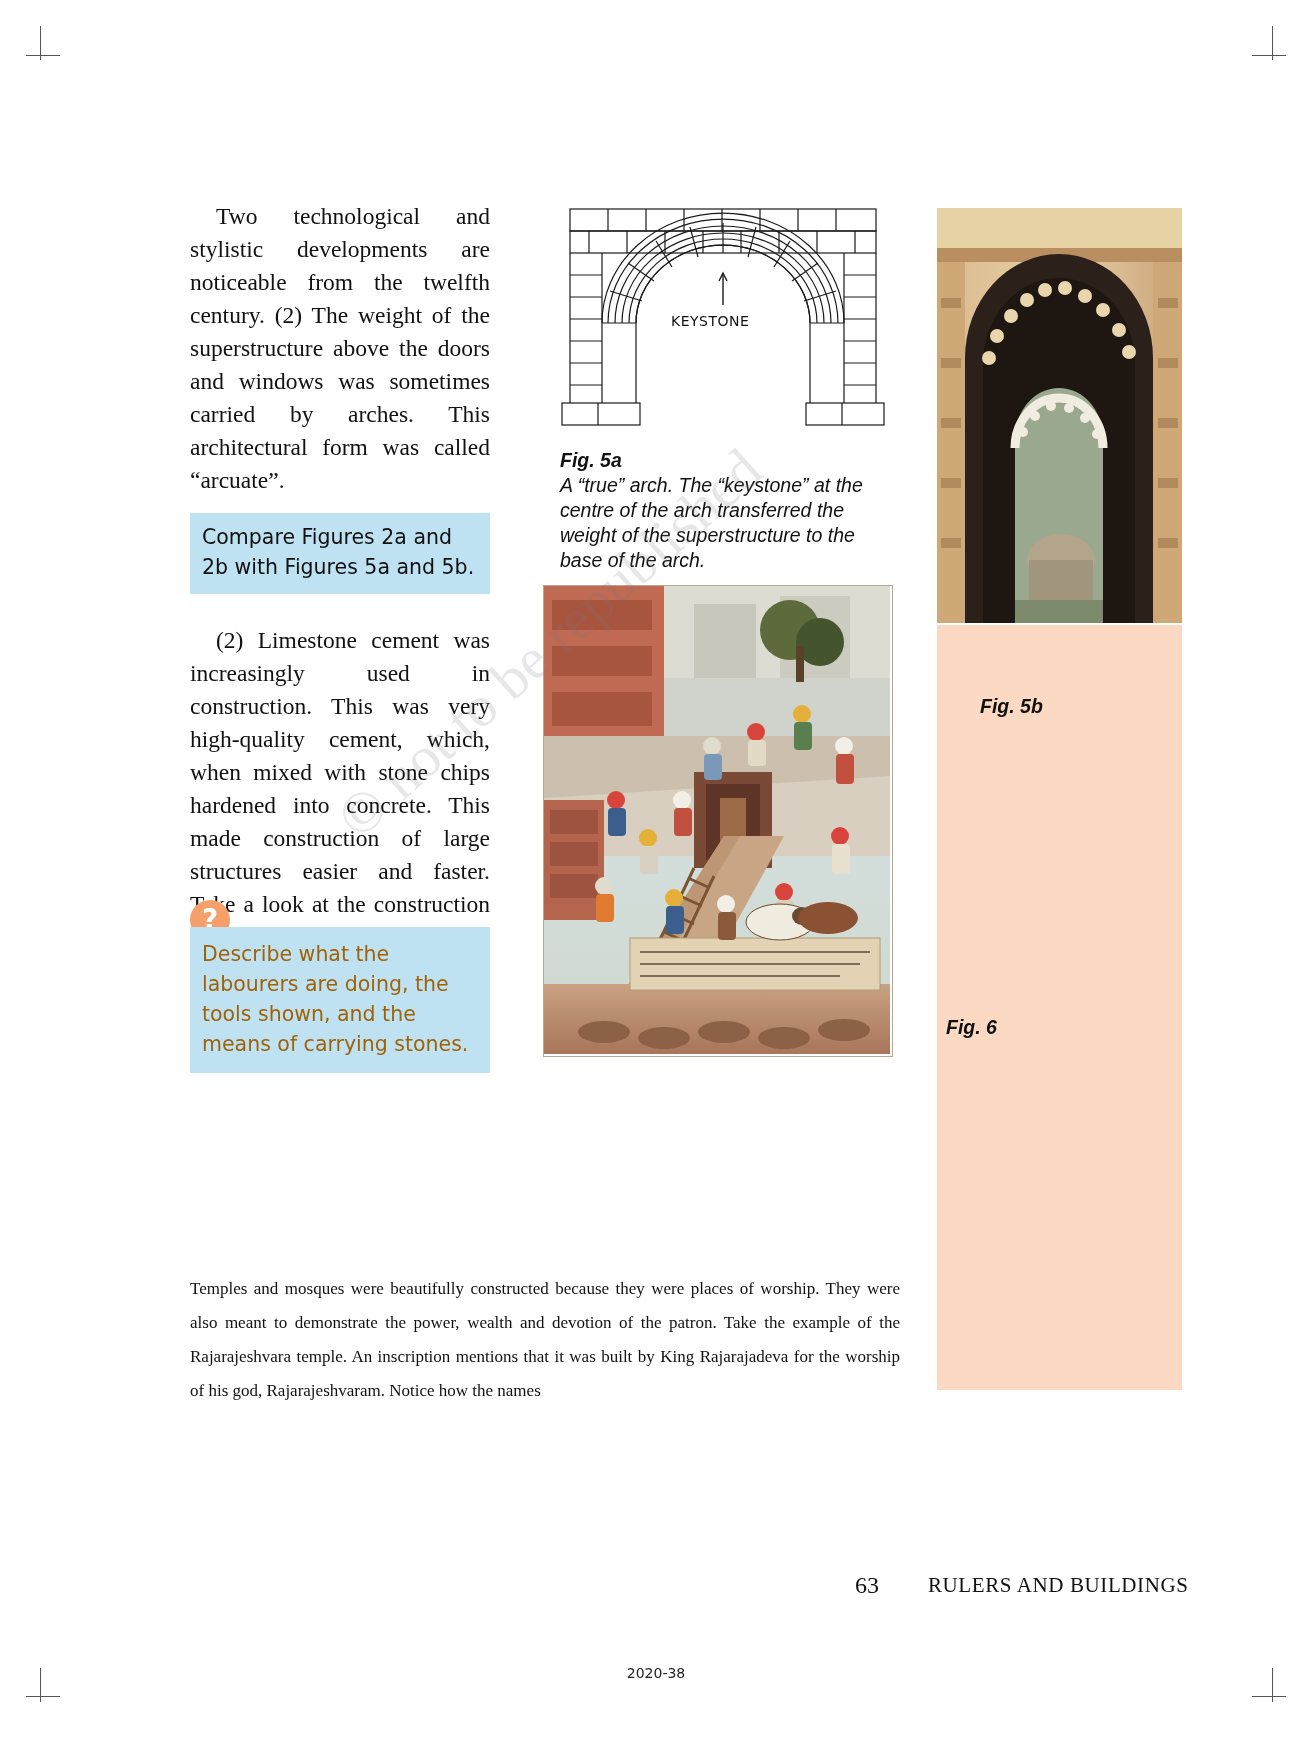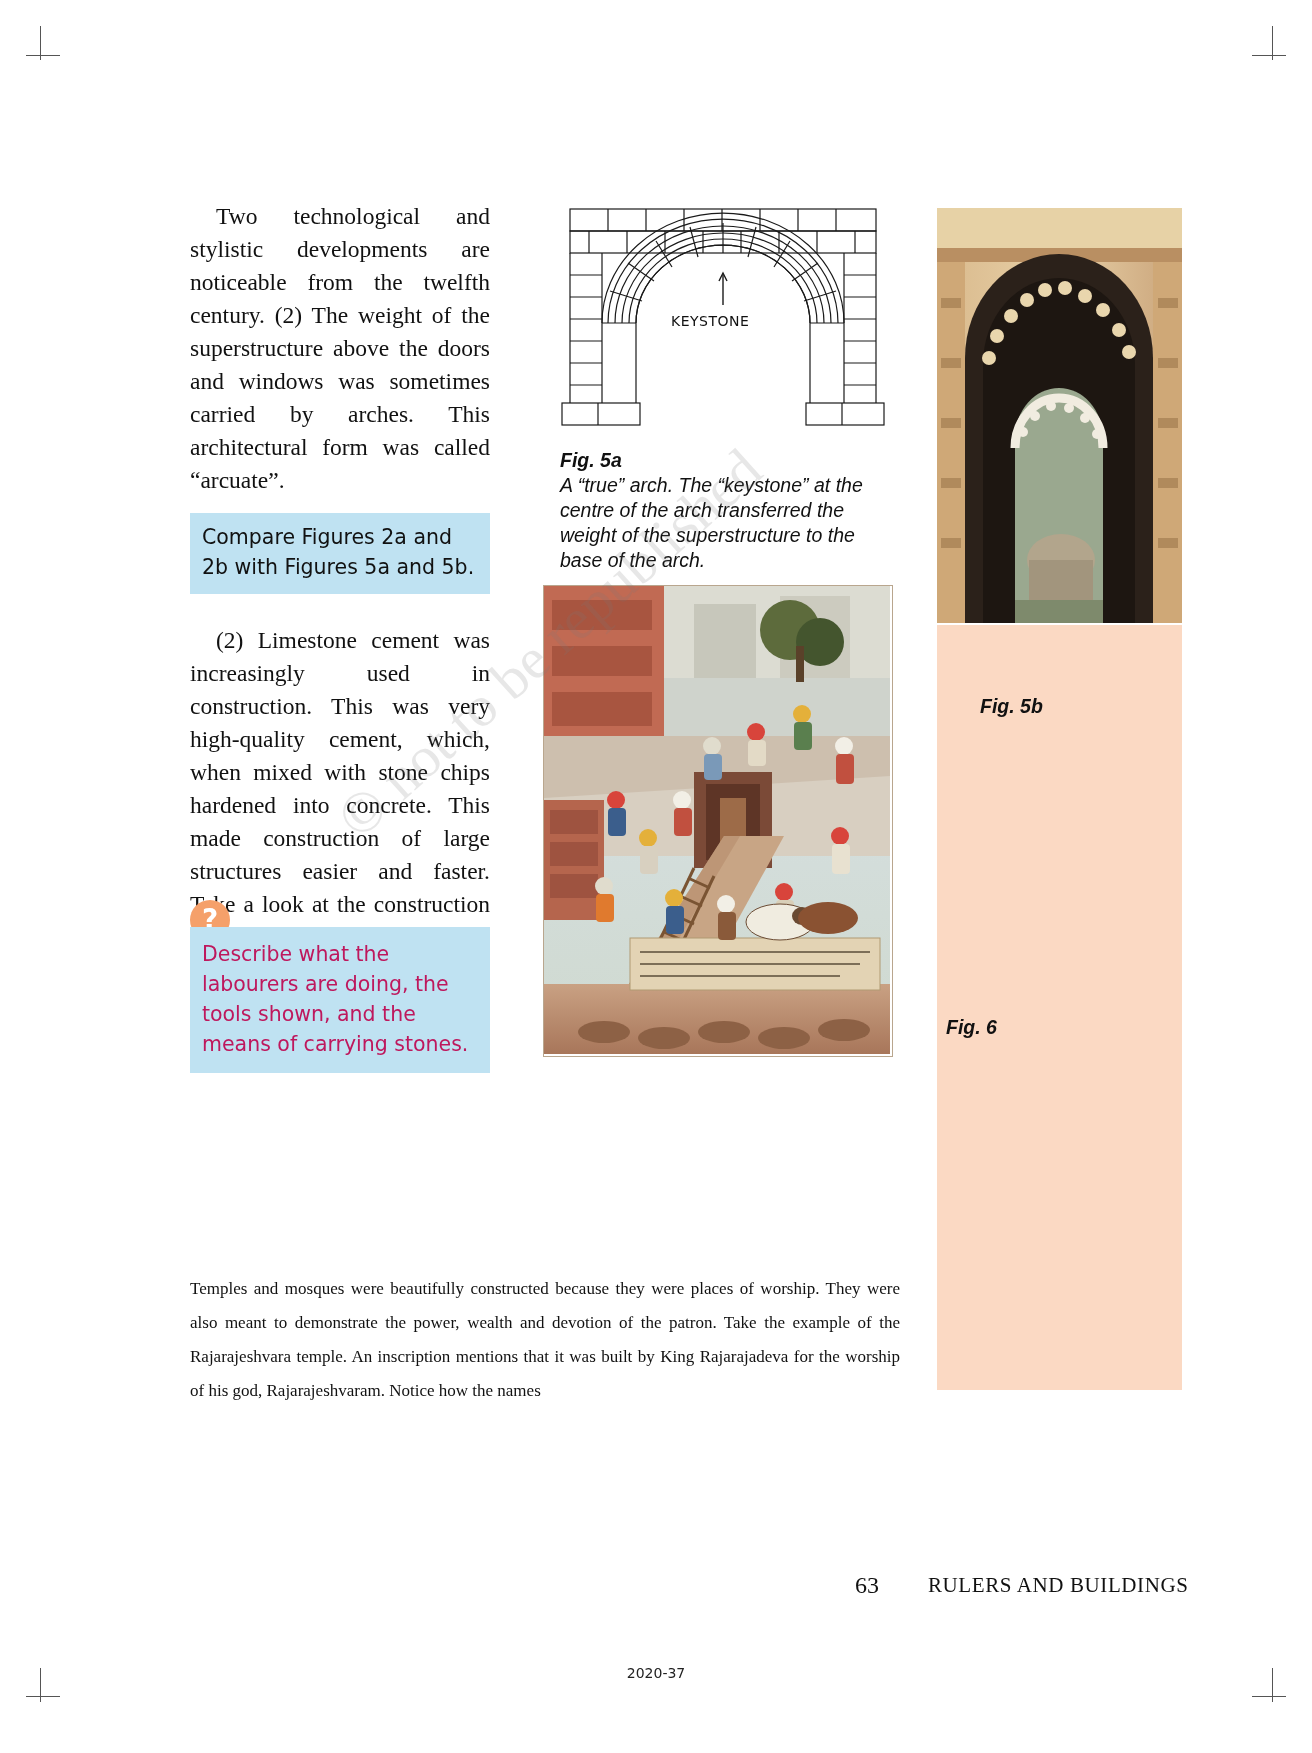--- a/index.html
+++ b/index.html
@@ -76,21 +76,21 @@
   .blue-box2 {
     position: absolute;
     left: 0px;
     top: 727px;
     width: 276px;
     background: #bfe2f2;
     padding: 12px 12px 14px 12px;
     font-family: "DejaVu Sans", sans-serif;
     font-size: 20.5px;
     line-height: 30px;
-    color: #be185d;
+    color: #a16207;
   }
 
   
   .fig5a-wrap {
     position: absolute;
     left: 558px;
     top: 205px;
     width: 330px;
     height: 228px;
   }
@@ -470,17 +470,17 @@
   </div>
 
   <div class="cap-6 caption">
     <b>Fig. 6</b><br>
   </div>
 
   <div class="lower-text">Temples and mosques were beautifully constructed because they were places of worship. They were also meant to demonstrate the power, wealth and devotion of the patron.  Take the example of the Rajarajeshvara temple. An inscription mentions that it was built by King Rajarajadeva for the worship of his god, Rajarajeshvaram. Notice how the names</div>
 
   <div class="page-num">63</div>
   <div class="running-head">RULERS AND BUILDINGS</div>
-  <div class="year-stamp">2020-37</div>
+  <div class="year-stamp">2020-38</div>
 
   <div class="watermark">© not to be republished</div>
 
 </div>
 
 </body></html>

